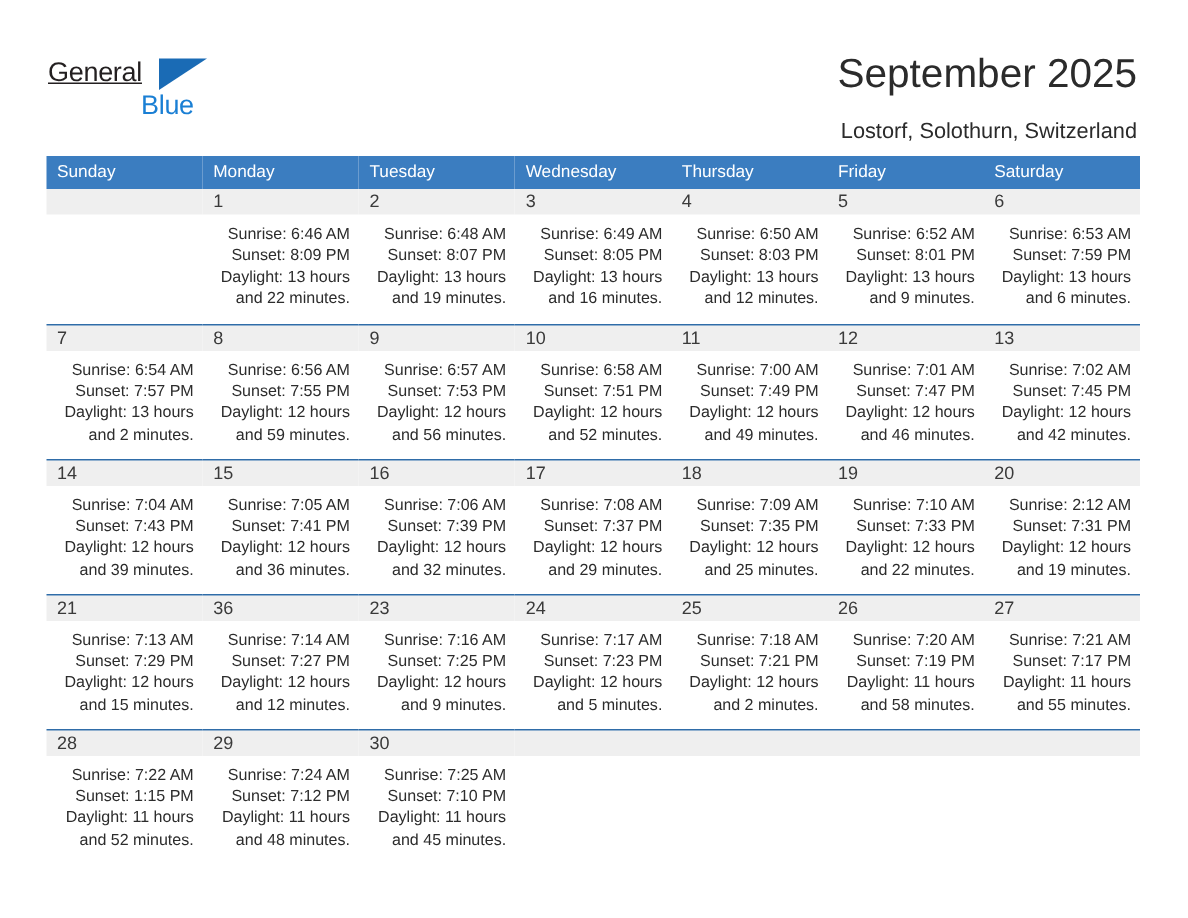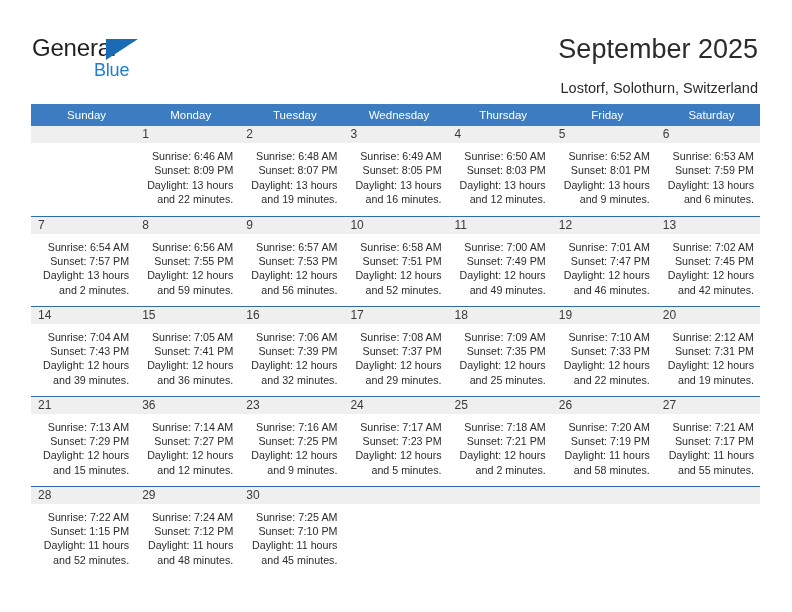--- a/index.html
+++ b/index.html
@@ -34,24 +34,25 @@
     position: absolute;
     left: 32px;
     top: 36px;
     width: 130px;
     height: 48px;
   }
   .logo-general {
     position: absolute;
     left: 0;
     top: 0;
-    font-size: 24px;
+    font-size: 18px;
     letter-spacing: -0.2px;
     color: #231f20;
     line-height: 24px;
+    text-decoration: underline;
   }
   .logo-tri {
     position: absolute;
     left: 74px;
     top: 3px;
     width: 0;
     height: 0;
     border-left: 32px solid #1a6bb5;
     border-bottom: 21px solid transparent;
   }
@@ -97,21 +98,21 @@
     width: 729px;
     border-collapse: collapse;
     table-layout: fixed;
   }
 
   .cal-table th {
     background: #3b7dc0;
     color: #ffffff;
     font-size: 11.5px;
     font-weight: normal;
-    text-align: center;
+    text-align: left;
     padding: 5px 0 5px 7px;
     height: 10px;
     box-sizing: border-box;
     border: none;
   }
 
   .cal-table td {
     vertical-align: top;
     padding: 0;
     border: none;

